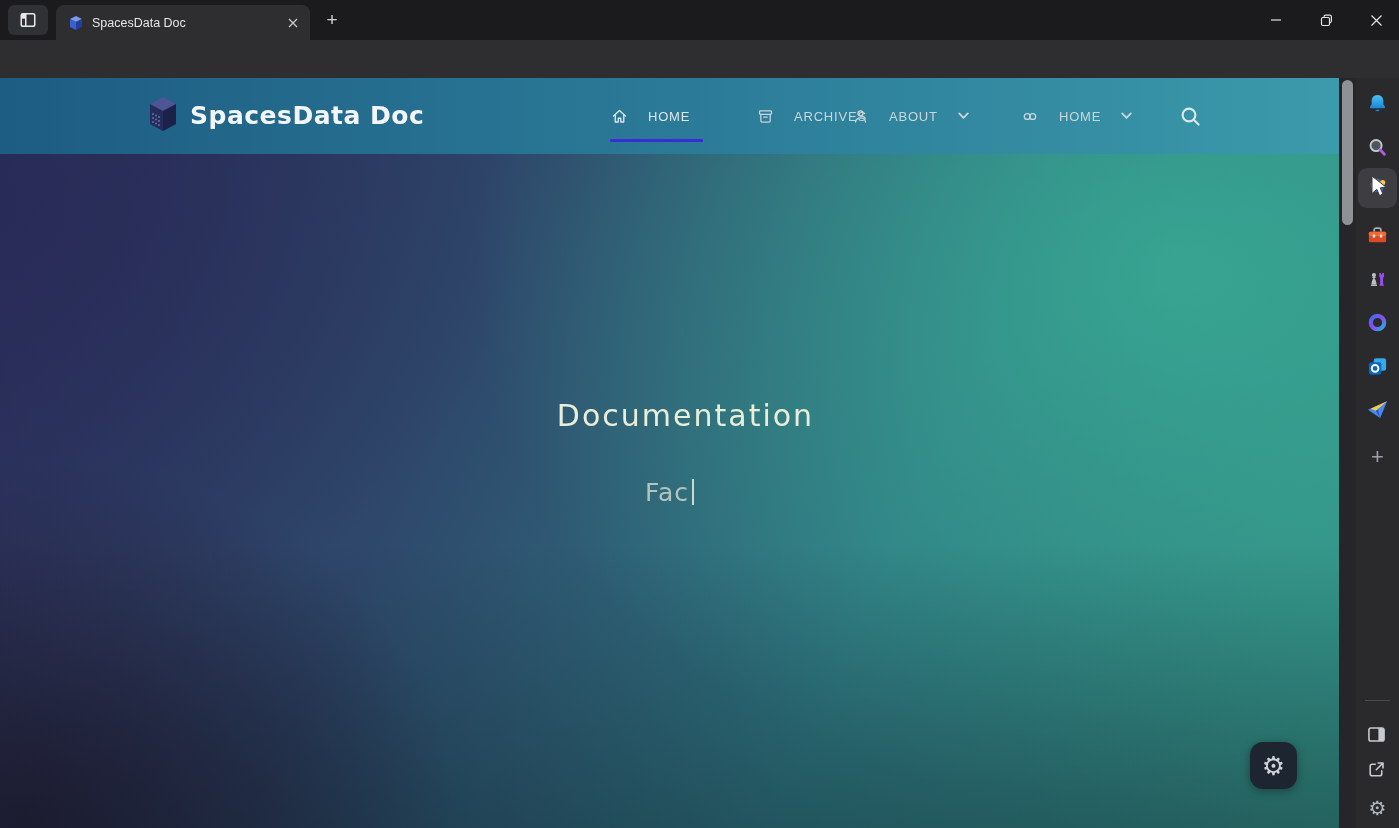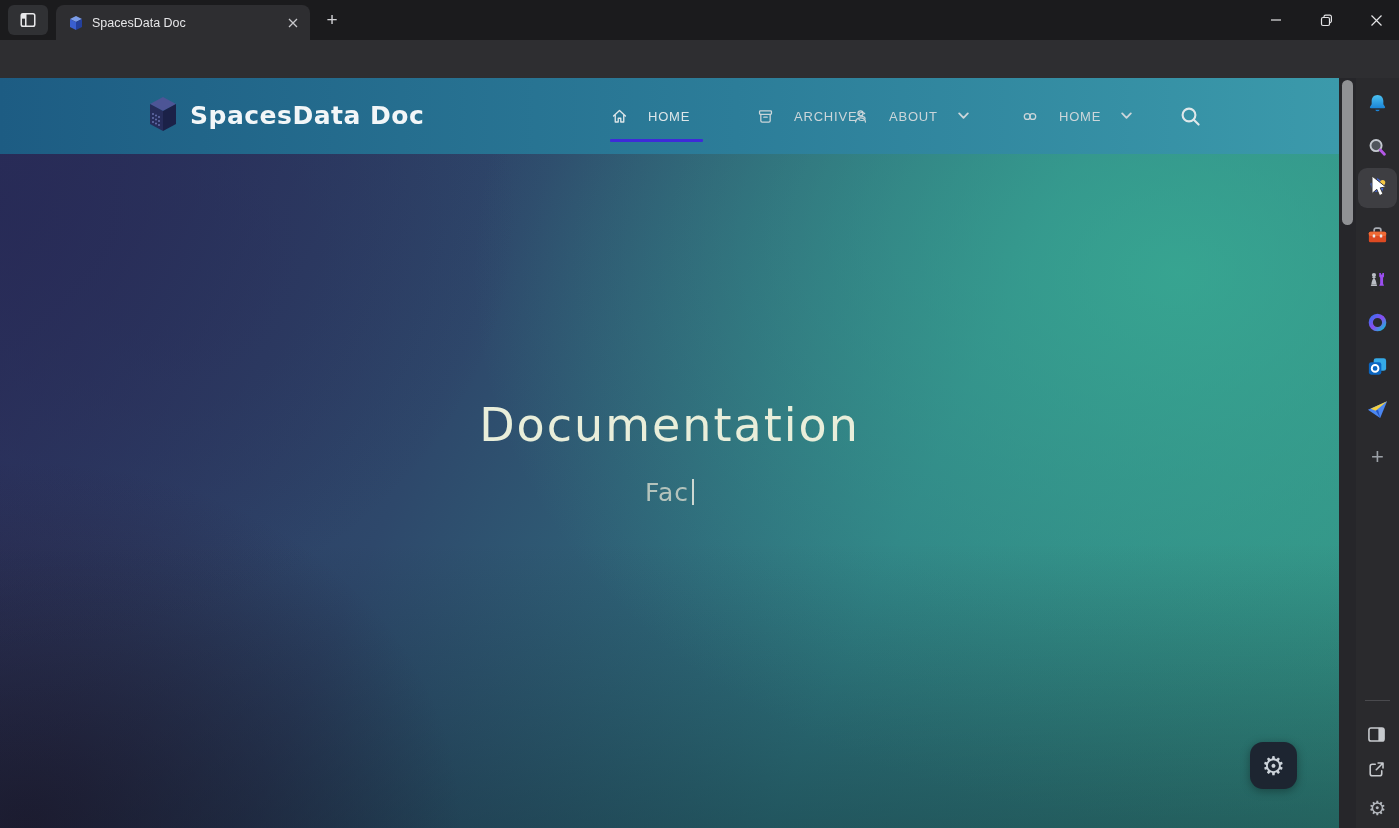--- a/index.html
+++ b/index.html
@@ -63,22 +63,22 @@
   .logo-mark { position:absolute; left:148px; top:19px; width:30px; height:38px; }
   .brand { position:absolute; left:190px; top:23px; font-family:"DejaVu Sans", sans-serif;
            font-size:25px; font-weight:bold; letter-spacing:0.5px; color:#f2f6f8; }
   .nav-item { position:absolute; top:26px; height:24px; display:flex; align-items:center; gap:20px;
               padding:0 9px; color:#ccd6da; font-size:13px; letter-spacing:0.8px; }
   .nav-item.active { color:#dde6e9; }
   .nav-home { left:602px; } .nav-archives { left:748px; } .nav-about { left:843px; } .nav-links { left:1012px; }
   .nav-underline { position:absolute; left:610px; top:61px; width:93px; height:3px; border-radius:1px; }
   .hdr-search { position:absolute; left:1178px; top:26px; width:26px; height:26px; color:#dfe8ea; }
 
-  .hero-title { position:absolute; left:0; top:320px; width:1339px; text-align:center;
-                font-family:"DejaVu Sans", sans-serif; font-size:46px; font-weight:400;
+  .hero-title { position:absolute; left:16px; top:320px; width:1339px; text-align:center;
+                font-family:"DejaVu Sans", sans-serif; font-size:30px; font-weight:400;
                 letter-spacing:2px; }
   .typed-line { position:absolute; left:0; top:400px; width:1339px; text-align:center;
                 font-family:"DejaVu Sans", sans-serif; font-size:25px; letter-spacing:1px; }
   .caret { display:inline-block; width:2px; height:26px; background:#cdd8d2; margin-left:3px;
            vertical-align:-4px; animation:blink 1s step-end infinite; }
   @keyframes blink { 50% { opacity:0; } }
 
   .fab-gear { position:absolute; left:1250px; top:664px; width:47px; height:47px; border-radius:13px;
               background:#1d2531; display:flex; align-items:center; justify-content:center;
               color:#ccd3da; font-size:26px; box-shadow:0 2px 10px rgba(0,0,0,0.35);

